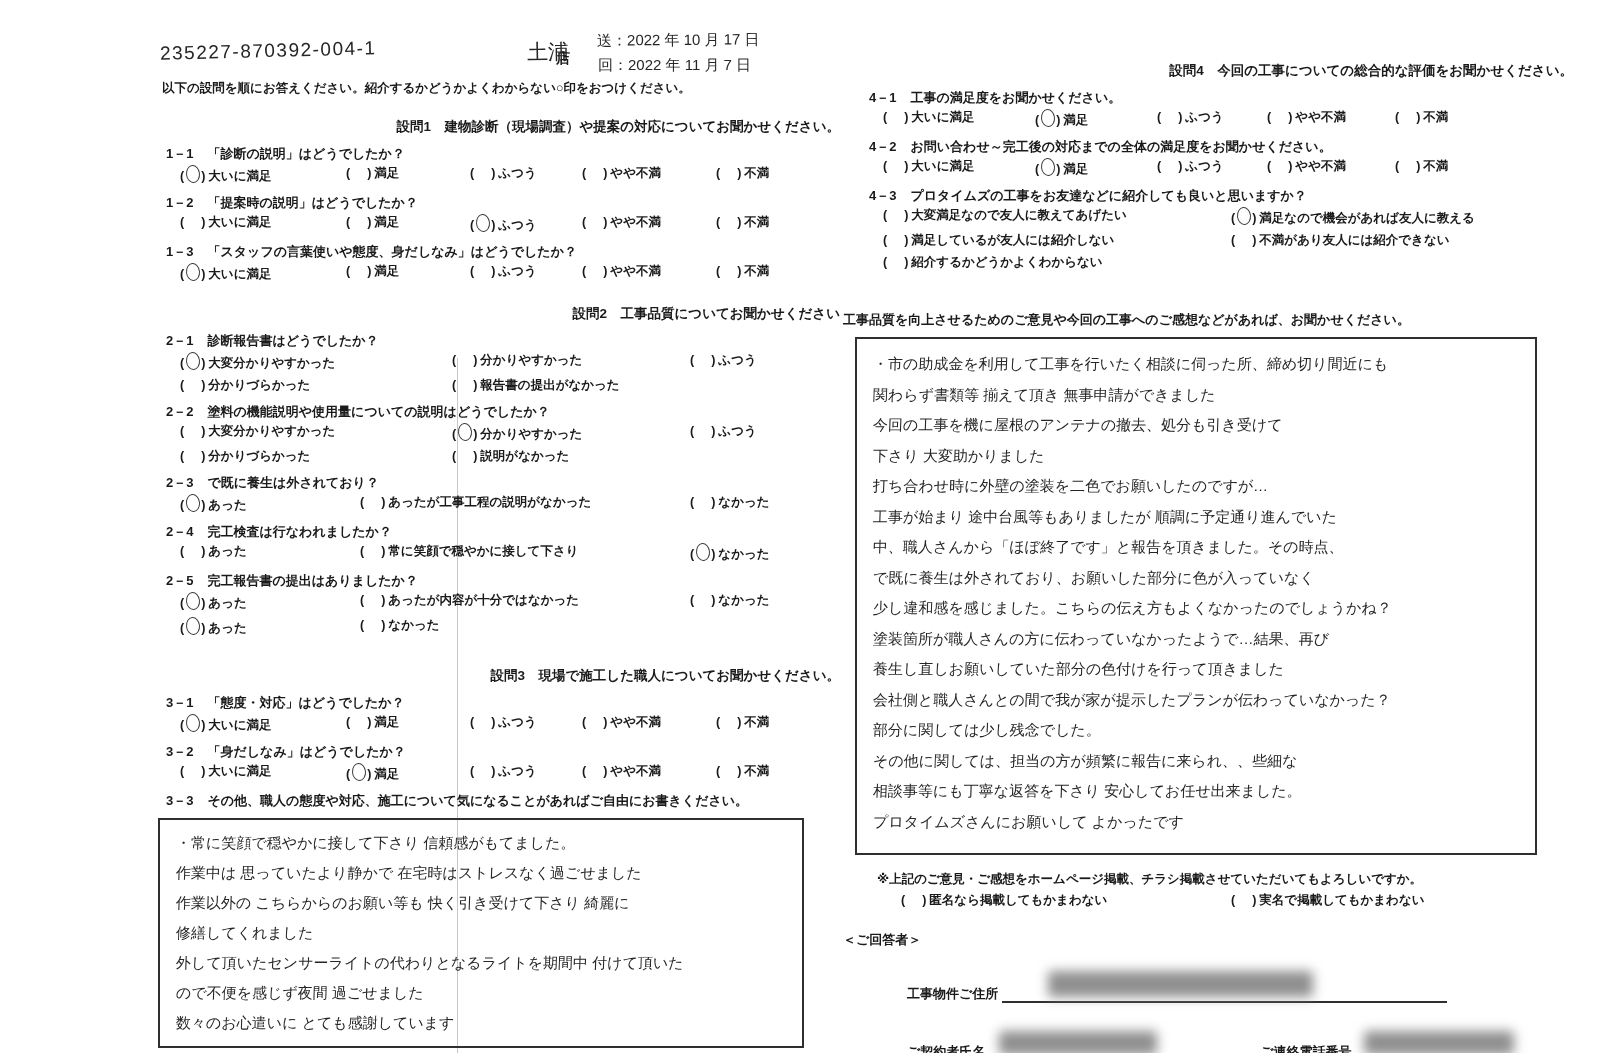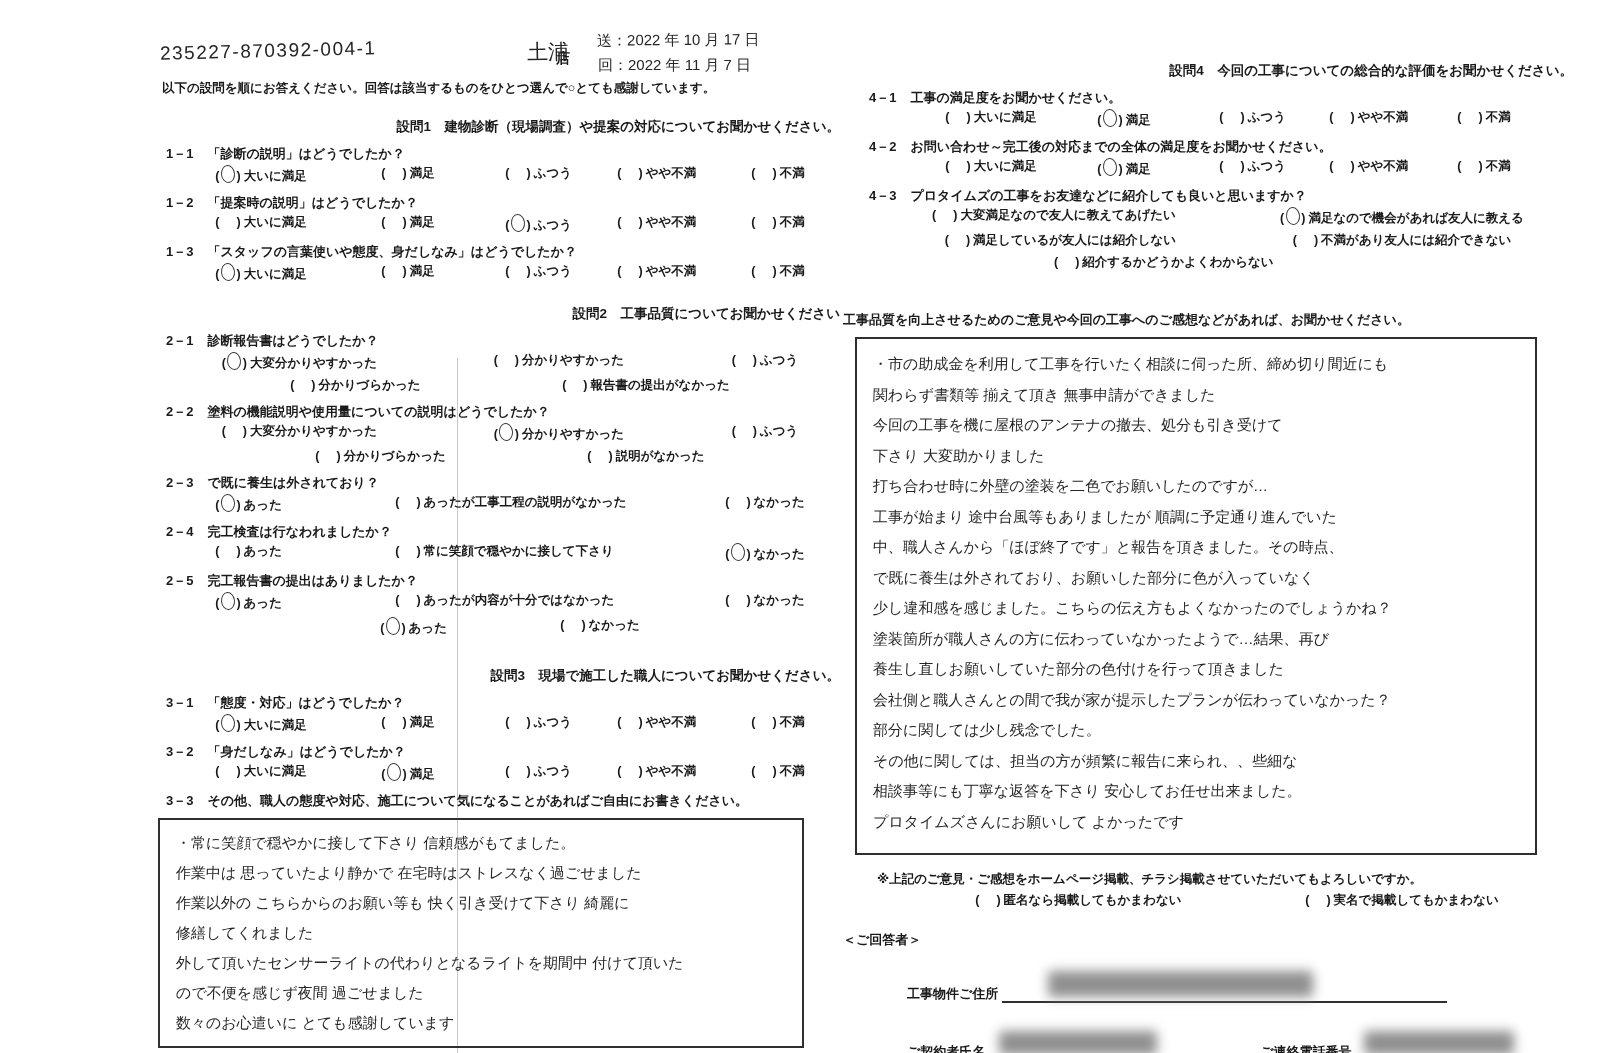--- a/index.html
+++ b/index.html
@@ -15,21 +15,21 @@
   #date-sent { position:absolute; left:597px; top:31px; font-size:15px; transform:rotate(-0.5deg); }
   #date-returned { position:absolute; left:598px; top:56px; font-size:15px; }
   #instructions { position:absolute; left:162px; top:80px; font-size:12.5px; font-weight:700; white-space:nowrap; }
 
   .col-left  { position:absolute; left:140px; top:104px; width:700px; }
   .col-right { position:absolute; left:843px; top:48px; width:730px; }
 
   .sec-title { font-size:13.5px; font-weight:700; margin:14px 0 4px 0; white-space:nowrap;text-align:right; }
   .q-line { font-size:13px; font-weight:700; margin:9px 0 2px 26px; white-space:nowrap; }
   .q-no { margin-right:14px; }
-  .row { display:flex; margin:1px 0 5px 40px; font-size:12.5px; font-weight:700;justify-content:center; }
+  .row { display:flex; margin:1px 0 5px 40px; font-size:12.5px; font-weight:700; }
   .opt { white-space:nowrap; }
   .mk { display:inline-block; width:17px; text-align:center; }
   .lb { margin-left:3px; }
   .circle {
     display:inline-block; width:12px; height:16px;
     border:1.8px solid #3c3c3c; border-radius:50%;
     transform:rotate(-6deg); vertical-align:-3px;
   }
   .row-5  .opt:nth-child(1){width:166px} .row-5  .opt:nth-child(2){width:124px}
   .row-5  .opt:nth-child(3){width:112px} .row-5  .opt:nth-child(4){width:134px}
@@ -72,21 +72,21 @@
 </head>
 <body>
 
 <div class="page">
 
   <div class="hw" id="ref-number">235227-870392-004-1</div>
   <div class="hw" id="store-name">土浦</div>
   <div id="store-label">店</div>
   <div class="hw" id="date-sent">送：2022 年 10 月 17 日</div>
   <div class="hw" id="date-returned">回：2022 年 11 月 7 日</div>
-  <div id="instructions">以下の設問を順にお答えください。回答は該当するものをひとつ選んで○とても感謝しています。</div>
+  <div id="instructions">以下の設問を順にお答えください。紹介するかどうかよくわからない○印をおつけください。</div>
 
   <div class="fold-line"></div>
 
   <div class="col-left">
 
     <div>
       <div class="sec-title">設問1　建物診断（現場調査）や提案の対応についてお聞かせください。</div>
       <div class="q-line">
         <span class="q-no">1－1</span><span>「診断の説明」はどうでしたか？</span>
       </div>

